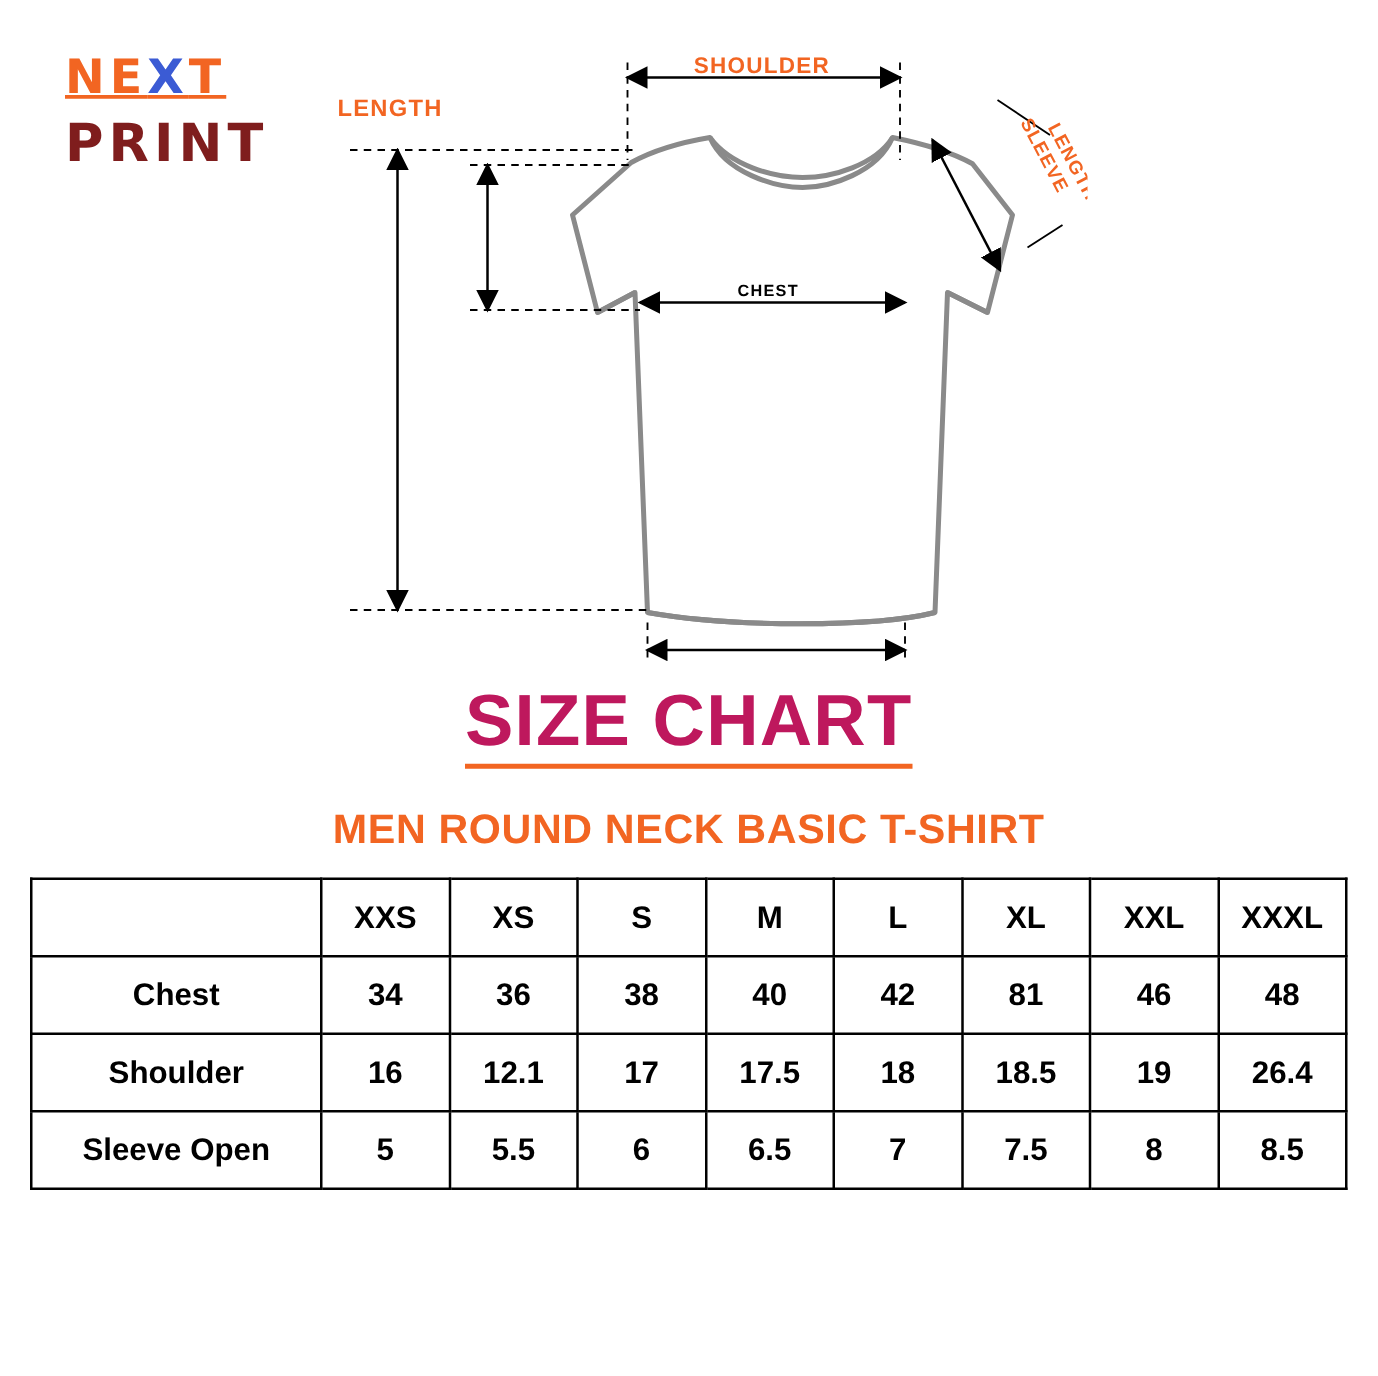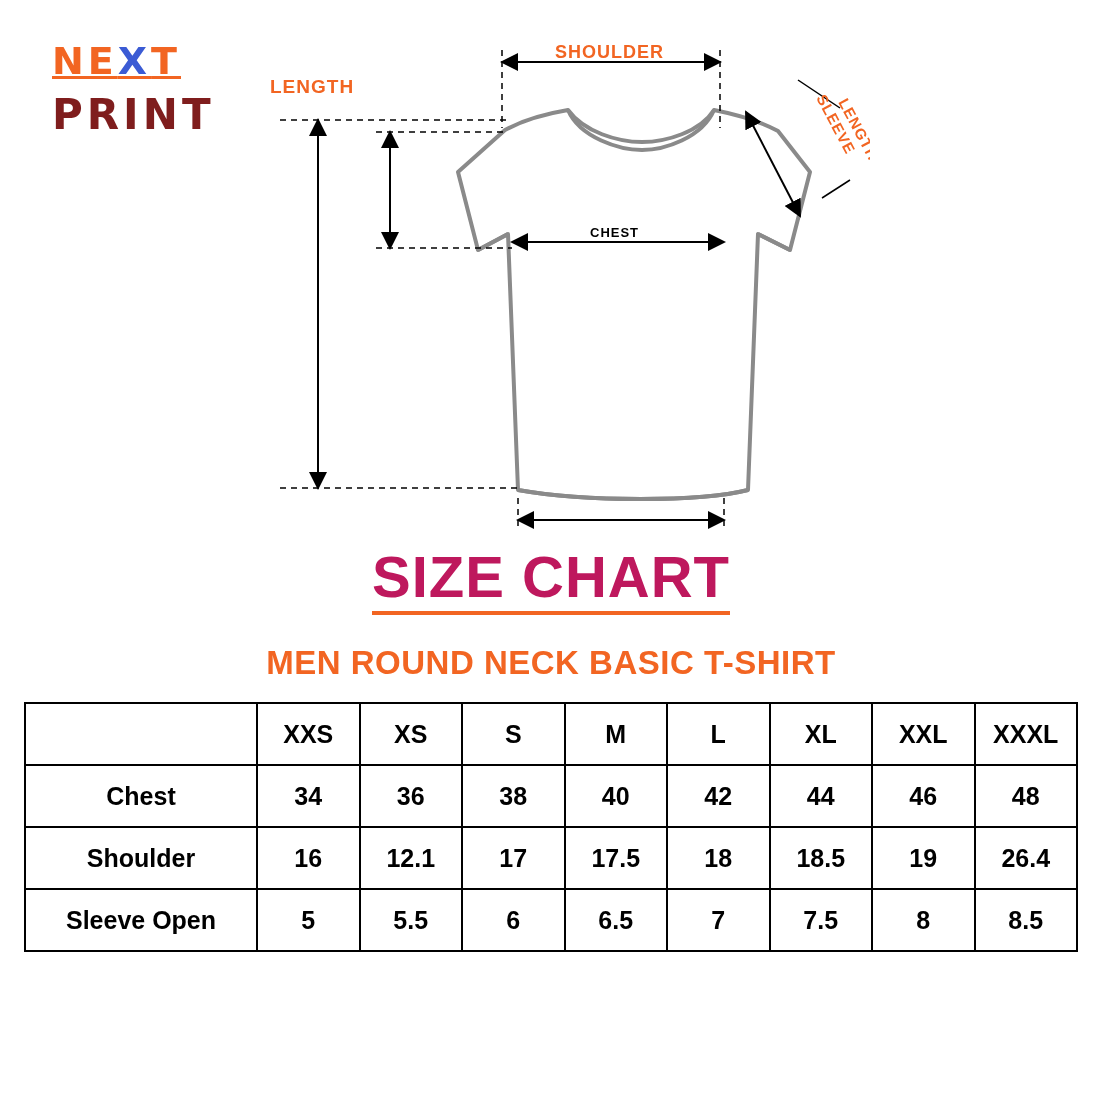--- a/index.html
+++ b/index.html
@@ -230,21 +230,21 @@
     </tr>
   </thead>
   <tbody>
     <tr>
       <td class="row-label">Chest</td>
       <td>34</td>
       <td>36</td>
       <td>38</td>
       <td>40</td>
       <td>42</td>
-      <td>44</td>
+      <td>81</td>
       <td>46</td>
       <td>48</td>
     </tr>
     <tr>
       <td class="row-label">Shoulder</td>
       <td>16</td>
       <td>12.1</td>
       <td>17</td>
       <td>17.5</td>
       <td>18</td>

